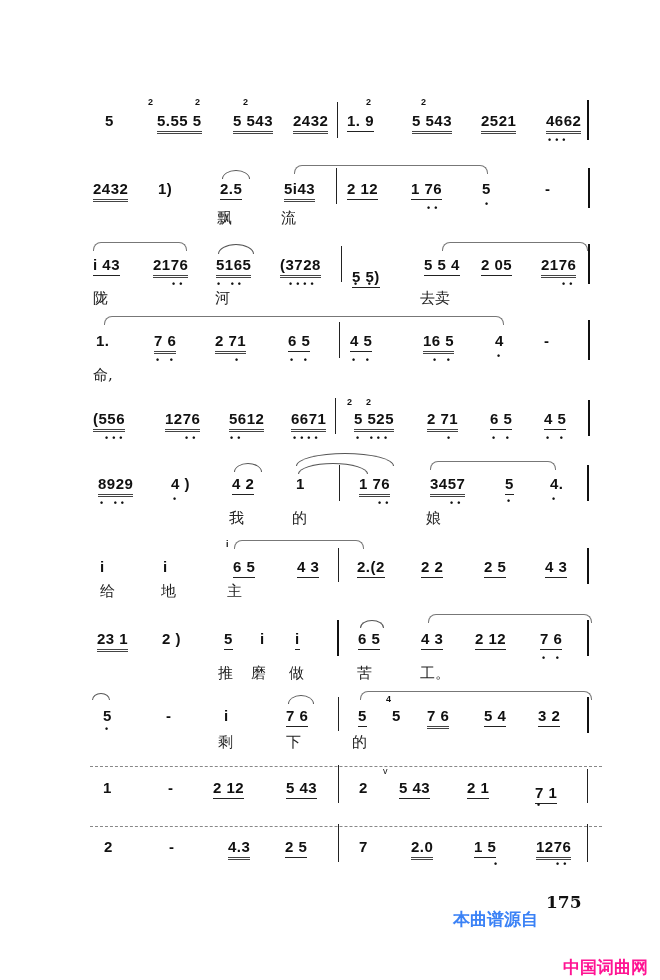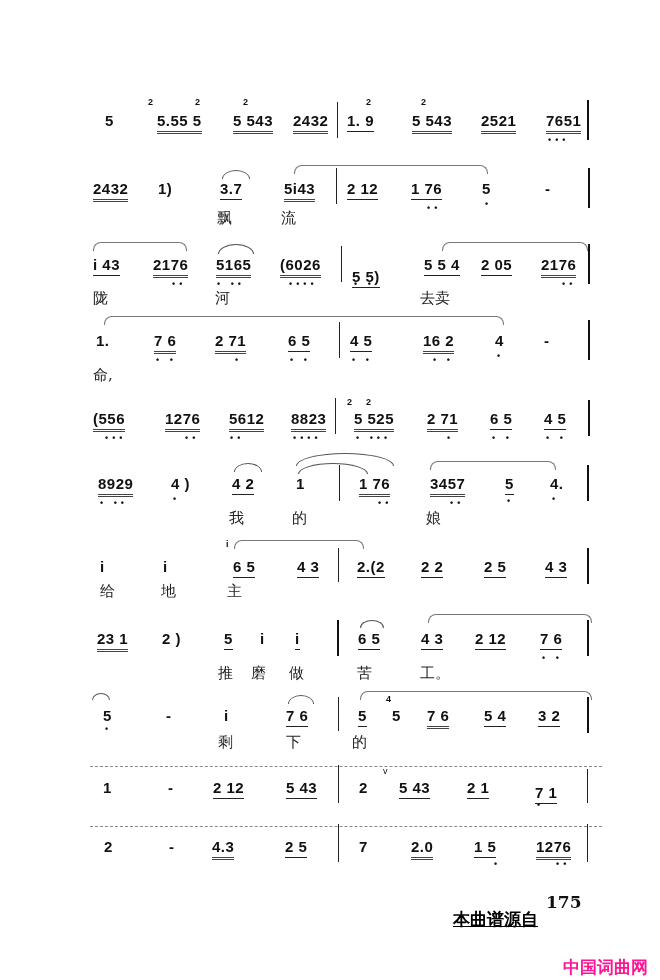--- a/index.html
+++ b/index.html
@@ -11,50 +11,50 @@
   .u2 { border-bottom:3.5px double #444; padding-bottom:1px; }
   .dots { position:absolute; font-size:9px; letter-spacing:4px; line-height:8px; font-weight:bold; }
   .bar { position:absolute; width:0; border-left:1.5px solid #222; }
   .bar.thick { border-left:2.5px solid #111; }
   .lyric { position:absolute; font-family:"DejaVu Serif", serif; font-size:15px; line-height:18px; color:#222; }
   .arc { position:absolute; border:1.2px solid #555; border-bottom:none; border-radius:50% 50% 0 0 / 100% 100% 0 0; }
   .bracket { position:absolute; border-top:1px solid #777; border-left:1px solid #777; border-right:1px solid #777; border-radius:8px 8px 0 0; height:8px; }
   .grace { position:absolute; font-size:9px; font-weight:bold; line-height:9px; }
   .hline { position:absolute; border-top:1px dashed #888; }
   .pagenum { position:absolute; left:546px; top:892px; font-family:"DejaVu Serif", serif; font-weight:bold; font-size:17px; }
-  .wm1 { position:absolute; left:453px; top:908px; font-family:"DejaVu Sans", sans-serif; font-weight:bold; font-size:17px; color:#000000;text-decoration:underline; }
+  .wm1 { position:absolute; left:453px; top:908px; font-family:"DejaVu Sans", sans-serif; font-weight:bold; font-size:17px; color:#3b82f6; }
   .wm2 { position:absolute; left:563px; top:956px; font-family:"DejaVu Sans", sans-serif; font-weight:bold; font-size:17px; }
 </style>
 </head>
 <body>
 
 <div class="staff" style="top:112px;">
   <span class="tok" style="left:105px;top:0">5</span>
   <span class="grace" style="left:148px;top:-14px">2</span>
   <span class="tok u2" style="left:157px;top:0">5.55 5</span>
   <span class="grace" style="left:195px;top:-14px">2</span>
   <span class="grace" style="left:243px;top:-14px">2</span>
   <span class="tok u2" style="left:233px;top:0">5 543</span>
   <span class="tok u2" style="left:293px;top:0">2432</span>
   <div class="bar" style="left:337px;top:-10px;height:36px"></div>
   <span class="grace" style="left:366px;top:-14px">2</span>
   <span class="tok u1" style="left:347px;top:0">1. 9</span>
   <span class="grace" style="left:421px;top:-14px">2</span>
   <span class="tok u2" style="left:412px;top:0">5 543</span>
   <span class="tok u2" style="left:481px;top:0">2521</span>
-  <span class="tok u2" style="left:546px;top:0">7651</span>
+  <span class="tok u2" style="left:546px;top:0">4662</span>
   <span class="dots" style="left:548px;top:24px">•••</span>
   <div class="bar thick" style="left:587px;top:-12px;height:40px"></div>
 </div>
 
 <div class="staff" style="top:180px;">
   <span class="tok u2" style="left:93px;top:0">2432</span>
   <span class="tok" style="left:158px;top:0">1)</span>
   <div class="arc" style="left:222px;top:-10px;width:26px;height:8px"></div>
-  <span class="tok u1" style="left:220px;top:0">3.7</span>
+  <span class="tok u1" style="left:220px;top:0">2.5</span>
   <span class="tok u2" style="left:284px;top:0">5i43</span>
   <div class="bracket" style="left:294px;top:-15px;width:192px"></div>
   <div class="bar" style="left:336px;top:-12px;height:36px"></div>
   <span class="tok u1" style="left:347px;top:0">2 12</span>
   <span class="tok u1" style="left:411px;top:0">1 76</span>
   <span class="dots" style="left:427px;top:24px">••</span>
   <span class="tok" style="left:482px;top:0">5</span>
   <span class="dots" style="left:485px;top:20px">•</span>
   <span class="tok" style="left:545px;top:0">-</span>
   <div class="bar thick" style="left:588px;top:-12px;height:40px"></div>
@@ -63,21 +63,21 @@
 </div>
 
 <div class="staff" style="top:256px;">
   <div class="bracket" style="left:93px;top:-14px;width:92px"></div>
   <span class="tok u1" style="left:93px;top:0">i 43</span>
   <span class="tok u2" style="left:153px;top:0">2176</span>
   <span class="dots" style="left:172px;top:24px">••</span>
   <div class="arc" style="left:218px;top:-12px;width:34px;height:9px"></div>
   <span class="tok u2" style="left:216px;top:0">5165</span>
   <span class="dots" style="left:217px;top:24px">• ••</span>
-  <span class="tok u2" style="left:280px;top:0">(6026</span>
+  <span class="tok u2" style="left:280px;top:0">(3728</span>
   <span class="dots" style="left:289px;top:24px">••••</span>
   <div class="bar" style="left:341px;top:-10px;height:36px"></div>
   <span class="tok u1" style="left:352px;top:12px">5 5)</span>
   <span class="dots" style="left:354px;top:24px">• •</span>
   <div class="bracket" style="left:442px;top:-14px;width:144px"></div>
   <span class="tok u1" style="left:424px;top:0">5 5 4</span>
   <span class="tok u1" style="left:481px;top:0">2 05</span>
   <span class="tok u2" style="left:541px;top:0">2176</span>
   <span class="dots" style="left:562px;top:24px">••</span>
   <div class="bar thick" style="left:588px;top:-12px;height:40px"></div>
@@ -91,37 +91,37 @@
   <span class="tok" style="left:96px;top:0">1.</span>
   <span class="tok u2" style="left:154px;top:0">7 6</span>
   <span class="dots" style="left:156px;top:24px">• •</span>
   <span class="tok u2" style="left:215px;top:0">2 71</span>
   <span class="dots" style="left:235px;top:24px">•</span>
   <span class="tok u1" style="left:288px;top:0">6 5</span>
   <span class="dots" style="left:290px;top:24px">• •</span>
   <div class="bar" style="left:339px;top:-10px;height:36px"></div>
   <span class="tok u1" style="left:350px;top:0">4 5</span>
   <span class="dots" style="left:352px;top:24px">• •</span>
-  <span class="tok u2" style="left:423px;top:0">16 2</span>
+  <span class="tok u2" style="left:423px;top:0">16 5</span>
   <span class="dots" style="left:433px;top:24px">• •</span>
   <span class="tok" style="left:495px;top:0">4</span>
   <span class="dots" style="left:497px;top:20px">•</span>
   <span class="tok" style="left:544px;top:0">-</span>
   <div class="bar thick" style="left:588px;top:-12px;height:40px"></div>
   <span class="lyric" style="left:93px;top:34px">命,</span>
 </div>
 
 <div class="staff" style="top:410px;">
   <span class="tok u2" style="left:93px;top:0">(556</span>
   <span class="dots" style="left:105px;top:24px">•••</span>
   <span class="tok u2" style="left:165px;top:0">1276</span>
   <span class="dots" style="left:185px;top:24px">••</span>
   <span class="tok u2" style="left:229px;top:0">5612</span>
   <span class="dots" style="left:230px;top:24px">••</span>
-  <span class="tok u2" style="left:291px;top:0">8823</span>
+  <span class="tok u2" style="left:291px;top:0">6671</span>
   <span class="dots" style="left:293px;top:24px">••••</span>
   <div class="bar" style="left:335px;top:-12px;height:36px"></div>
   <span class="grace" style="left:347px;top:-12px">2</span>
   <span class="grace" style="left:366px;top:-12px">2</span>
   <span class="tok u2" style="left:354px;top:0">5 525</span>
   <span class="dots" style="left:356px;top:24px">• •••</span>
   <span class="tok u2" style="left:427px;top:0">2 71</span>
   <span class="dots" style="left:447px;top:24px">•</span>
   <span class="tok u1" style="left:490px;top:0">6 5</span>
   <span class="dots" style="left:492px;top:24px">• •</span>
@@ -231,21 +231,21 @@
   <span class="tok u1" style="left:467px;top:0">2 1</span>
   <span class="tok u1" style="left:535px;top:5px">7 1</span>
   <span class="dots" style="left:537px;top:22px">•</span>
   <div class="bar" style="left:587px;top:-10px;height:34px"></div>
 </div>
 
 <div class="hline" style="left:90px;top:826px;width:512px"></div>
 <div class="staff" style="top:838px;">
   <span class="tok" style="left:104px;top:0">2</span>
   <span class="tok" style="left:169px;top:0">-</span>
-  <span class="tok u2" style="left:212px;top:0">4.3</span>
+  <span class="tok u2" style="left:228px;top:0">4.3</span>
   <span class="tok u1" style="left:285px;top:0">2 5</span>
   <div class="bar" style="left:338px;top:-14px;height:38px"></div>
   <span class="tok" style="left:359px;top:0">7</span>
   <span class="tok u2" style="left:411px;top:0">2.0</span>
   <span class="tok u1" style="left:474px;top:0">1 5</span>
   <span class="dots" style="left:494px;top:22px">•</span>
   <span class="tok u2" style="left:536px;top:0">1276</span>
   <span class="dots" style="left:556px;top:22px">••</span>
   <div class="bar" style="left:587px;top:-14px;height:38px"></div>
 </div>

